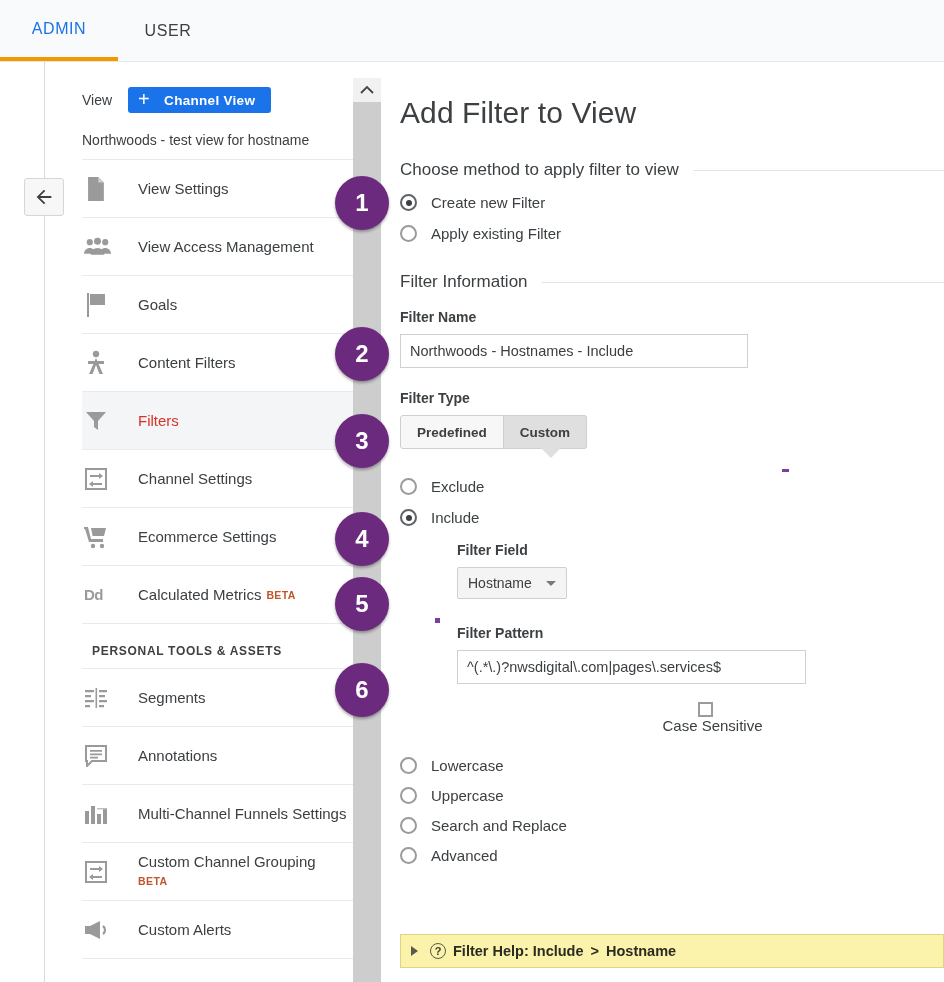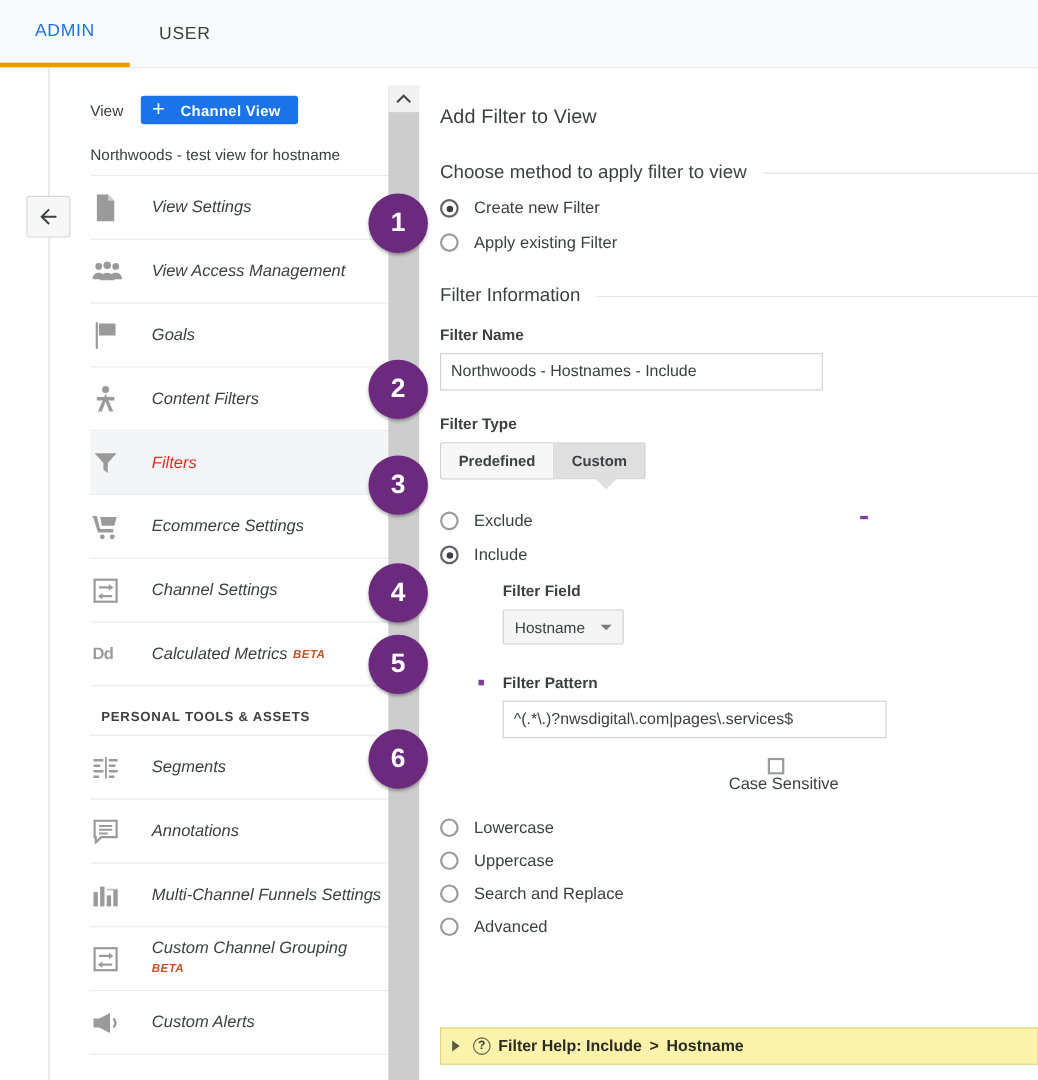--- a/index.html
+++ b/index.html
@@ -86,21 +86,21 @@
     box-sizing: border-box;
   }
   .navitem.active { background: #f4f5f6; }
   .navitem .ico {
     width: 54px; flex: 0 0 54px;
     display: flex; align-items: center; justify-content: flex-start;
     padding-left: 2px;
     color: #9a9a9a;
   }
   .navitem .txt {
-    font-size: 15px; color: #3c4043; line-height: 19px; font-style: italic;
+    font-size: 15px; color: #3c4043; line-height: 19px;
   }
   .navitem.active .txt { color: #d93025; }
   .navitem .txt .beta {
     font-size: 10.5px; color: #c0552a; font-weight: bold;
     letter-spacing: .4px; margin-left: 5px; vertical-align: 1px;
   }
   .navitem .txt .betablock {
     display: block; font-size: 10.5px; color: #c0552a; font-weight: bold;
     letter-spacing: .4px; margin-top: 1px;
   }
@@ -136,21 +136,21 @@
     color: #fff;
     display: flex; align-items: center; justify-content: center;
     font-size: 24px; font-weight: bold;
     box-shadow: 0 2px 3px rgba(0,0,0,.32);
     z-index: 6;
   }
 
   
   .panel { position: absolute; left: 400px; top: 96px; width: 544px; }
   .panel h1 {
-    margin: 0; font-size: 18px; font-weight: normal; color: #3c4043;
+    margin: 0; font-size: 30px; font-weight: normal; color: #3c4043;
     letter-spacing: .1px;
   }
   .secthead {
     display: flex; align-items: center;
     font-size: 17px; color: #3c4043;
     margin-top: 30px;
   }
   .secthead .rule {
     flex: 1; height: 1px; background: #e4e4e4; margin-left: 14px;
   }
@@ -326,39 +326,39 @@
     <span class="ico">
       <svg width="24" height="24" viewBox="0 0 24 24">
           <path d="M2 3h20l-8 9v9l-4-3v-6z" fill="#9a9a9a"></path>
         </svg>
     </span>
     <span class="txt">Filters</span>
   </div>
 
   <div class="navitem">
     <span class="ico">
+      <svg width="24" height="24" viewBox="0 0 24 24">
+        <rect x="2" y="2" width="20" height="20" fill="none" stroke="#9a9a9a" stroke-width="2"></rect>
+        <path d="M6 8h9V6l4 3-4 3v-2H6z" fill="#9a9a9a"></path>
+        <path d="M18 16H9v-2l-4 3 4 3v-2h9z" fill="#9a9a9a"></path>
+      </svg>
+    </span>
+    <span class="txt">Channel Settings</span>
+  </div>
+
+  <div class="navitem">
+    <span class="ico">
       <svg width="25" height="24" viewBox="0 0 25 24">
         <path d="M0 2h4l3 12h12v3H5L1 4H0z" fill="#9a9a9a"></path>
         <path d="M7 3h15l-2 8H8.6z" fill="#9a9a9a"></path>
         <circle cx="9" cy="21" r="2.2" fill="#9a9a9a"></circle>
           <circle cx="18" cy="21" r="2.2" fill="#9a9a9a"></circle>
       </svg>
     </span>
     <span class="txt">Ecommerce Settings</span>
-  </div>
-
-  <div class="navitem">
-    <span class="ico">
-      <svg width="24" height="24" viewBox="0 0 24 24">
-        <rect x="2" y="2" width="20" height="20" fill="none" stroke="#9a9a9a" stroke-width="2"></rect>
-        <path d="M6 8h9V6l4 3-4 3v-2H6z" fill="#9a9a9a"></path>
-        <path d="M18 16H9v-2l-4 3 4 3v-2h9z" fill="#9a9a9a"></path>
-      </svg>
-    </span>
-    <span class="txt">Channel Settings</span>
   </div>
 
   <div class="navitem">
     <span class="ico ddglyph">Dd</span>
     <span class="txt"><span>Calculated Metrics</span><span class="beta">BETA</span></span>
   </div>
 
   <div class="section-label">PERSONAL TOOLS &amp; ASSETS</div>
 
   <div class="navitem">

